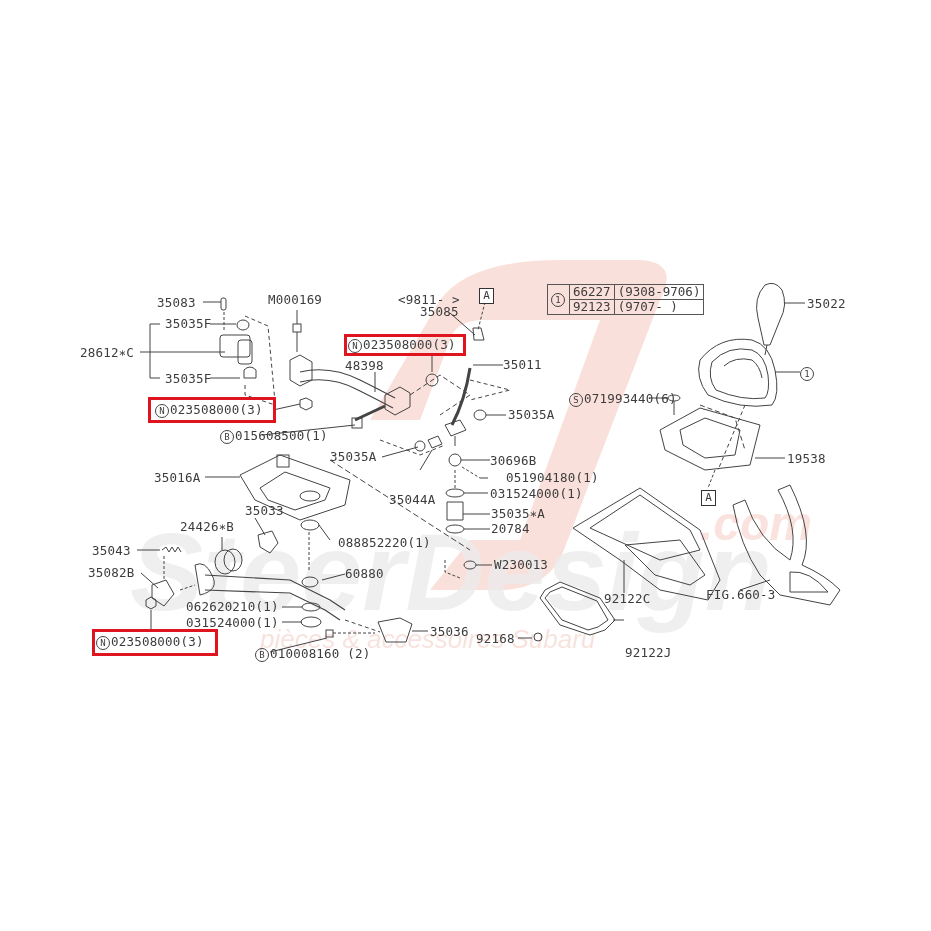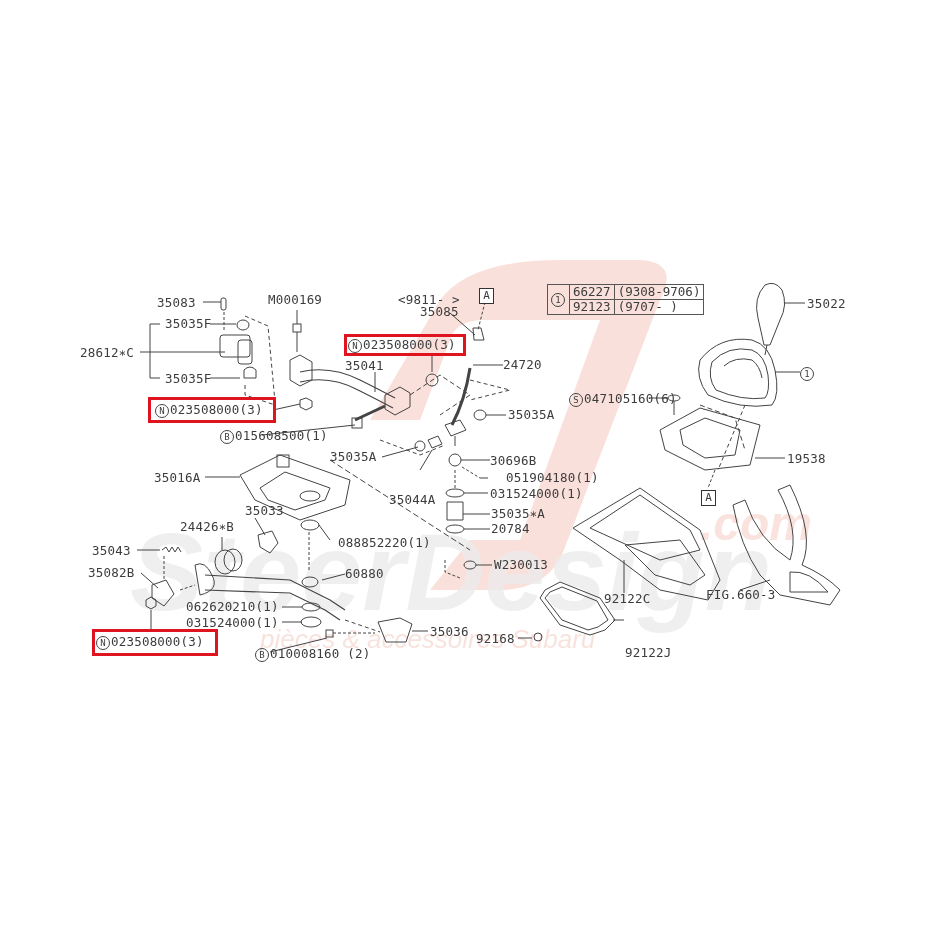--- a/index.html
+++ b/index.html
@@ -193,31 +193,31 @@
   <div class="hl" style="left:148px;top:397px;width:128px;height:26px"></div>
   <div class="lbl" style="left:155px;top:403px">
     <span class="circ">N</span><span>023508000(3)</span>
   </div>
 
   <div class="lbl" style="left:220px;top:429px">
     <span class="circ">B</span><span>015608500(1)</span>
   </div>
 
   <div class="lbl" style="left:268px;top:293px">M000169</div>
-  <div class="lbl" style="left:345px;top:359px">35041</div>
+  <div class="lbl" style="left:345px;top:359px">48398</div>
 
   <div class="hl" style="left:344px;top:334px;width:122px;height:22px"></div>
   <div class="lbl" style="left:348px;top:338px">
     <span class="circ">N</span><span>023508000(3)</span>
   </div>
 
   <div class="lbl" style="left:398px;top:293px">&lt;9811-      &gt;</div>
   <div class="boxA" style="left:479px;top:288px">A</div>
   <div class="lbl" style="left:420px;top:305px">35085</div>
-  <div class="lbl" style="left:503px;top:358px">24720</div>
+  <div class="lbl" style="left:503px;top:358px">35011</div>
   <div class="lbl" style="left:508px;top:408px">35035A</div>
   <div class="lbl" style="left:330px;top:450px">35035A</div>
   <div class="lbl" style="left:389px;top:493px">35044A</div>
   <div class="lbl" style="left:490px;top:454px">30696B</div>
   <div class="lbl" style="left:506px;top:471px">051904180(1)</div>
   <div class="lbl" style="left:490px;top:487px">031524000(1)</div>
   <div class="lbl" style="left:491px;top:507px">35035∗A</div>
   <div class="lbl" style="left:491px;top:522px">20784</div>
 
   <table class="ref">
@@ -230,21 +230,21 @@
     <tr>
       <td>92123</td>
       <td>(9707-     )</td>
     </tr>
   </tbody>
     </table>
 
   <div class="lbl" style="left:807px;top:297px">35022</div>
   <div class="lbl" style="left:800px;top:366px"><span class="circ">1</span></div>
   <div class="lbl" style="left:569px;top:392px">
-    <span class="circ">S</span><span>047105160(6)</span>
+    <span class="circ">S</span><span>071993440(6)</span>
   </div>
   <div class="lbl" style="left:787px;top:452px">19538</div>
   <div class="boxA" style="left:701px;top:490px">A</div>
 
   <div class="lbl" style="left:154px;top:471px">35016A</div>
   <div class="lbl" style="left:245px;top:504px">35033</div>
   <div class="lbl" style="left:180px;top:520px">24426∗B</div>
   <div class="lbl" style="left:338px;top:536px">088852220(1)</div>
   <div class="lbl" style="left:92px;top:544px">35043</div>
   <div class="lbl" style="left:88px;top:566px">35082B</div>

